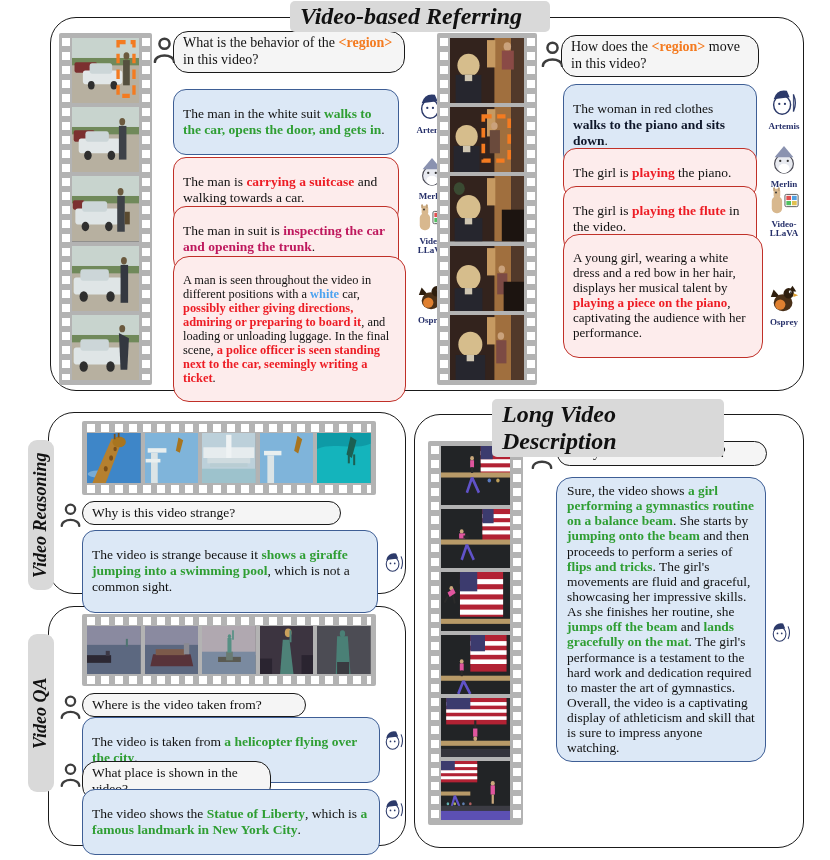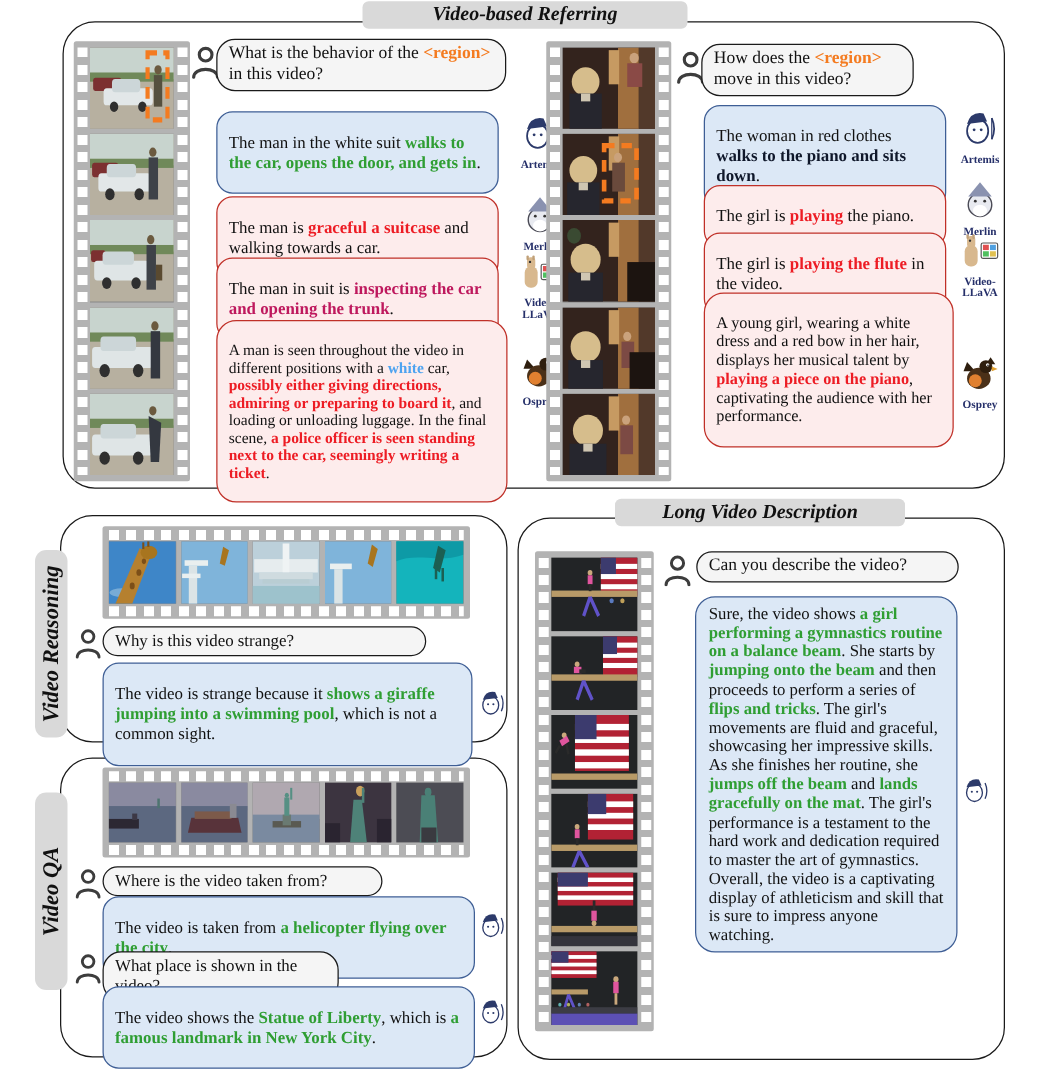--- a/index.html
+++ b/index.html
@@ -1,20 +1,20 @@
 <!DOCTYPE html>
 <html><head>
 <meta charset="utf-8">
 <style>
   html,body{margin:0;padding:0;background:#fff;}
   .page{position:relative;width:830px;height:860px;background:#fff;overflow:hidden;
         font-family:"Liberation Serif",serif;color:#111;}
   .panel{position:absolute;border:1.7px solid #1a1a1a;border-radius:26px;background:#fff;z-index:1;}
   .panel-title{position:absolute;background:#d9d9d9;border-radius:5px;z-index:3;
-        font-style:italic;font-weight:bold;font-size:16px;text-align:center;padding:2px 10px;}
+        font-style:italic;font-weight:bold;font-size:24px;text-align:left;padding:2px 10px;}
   .v-label{position:absolute;background:#d9d9d9;border-radius:9px;z-index:3;
         writing-mode:vertical-rl;transform:rotate(180deg);
         font-style:italic;font-weight:bold;font-size:18px;text-align:center;padding:0 2px;}
   .bubble{position:absolute;z-index:2;box-sizing:border-box;line-height:1.2;}
   .q-bubble{background:#f5f5f5;border:1.6px solid #1a1a1a;border-radius:15px;padding:3px 9px;font-size:14px;}
   .a-bubble{border-radius:13px;padding:16px 9px;font-size:13.5px;}
   .a-blue{background:#dce8f6;border:1.8px solid #3e5e95;}
   .a-pink{background:#fdecec;border:1.8px solid #c03028;}
   .strip{position:absolute;background:#b3b3b3;border-radius:2px;display:flex;z-index:2;box-sizing:border-box;}
   .strip-v{flex-direction:column;gap:4px;padding:5px 13px;}
@@ -111,21 +111,21 @@
       <path d="M56,17 L68,22 L66,52 L58,52 Z" fill="#343840"></path>
     </svg>
   </div>
 
   <svg class="user-icon" style="left:153px;top:36px" width="23" height="27" viewBox="0 0 24 28">
     <circle cx="12" cy="8" r="5.3" fill="none" stroke="#3d3d3d" stroke-width="2.6"></circle>
     <path d="M2,27 C2,18 22,18 22,27" fill="none" stroke="#3d3d3d" stroke-width="2.6" stroke-linecap="round"></path>
   </svg>
   <div class="bubble q-bubble" style="left:173px;top:31px;width:232px"><span>What is the behavior of the </span><span style="color: rgb(244, 123, 32); font-weight: bold;">&lt;region&gt;</span><span> in this video?</span></div>
   <div class="bubble a-bubble a-blue" style="left:173px;top:89px;width:226px"><span>The man in the white suit </span><span style="color: rgb(47, 158, 51); font-weight: bold;">walks to the car, opens the door, and gets in</span><span>.</span></div>
-  <div class="bubble a-bubble a-pink" style="left:173px;top:157px;width:226px"><span>The man is </span><span style="color: rgb(237, 28, 36); font-weight: bold;">graceful a suitcase</span><span> and walking towards a car.</span></div>
+  <div class="bubble a-bubble a-pink" style="left:173px;top:157px;width:226px"><span>The man is </span><span style="color: rgb(237, 28, 36); font-weight: bold;">carrying a suitcase</span><span> and walking towards a car.</span></div>
   <div class="bubble a-bubble a-pink" style="left:173px;top:206px;width:226px"><span>The man in suit is </span><span style="color: #be185d; font-weight: bold;">inspecting the car and opening the trunk</span><span>.</span></div>
   <div class="bubble a-bubble a-pink" style="left:173px;top:256px;width:233px;font-size:12.4px;line-height:1.13;border-radius:16px"><span>A man is seen throughout the video in different positions with a </span><span style="color: rgb(77, 163, 240); font-weight: bold;">white</span><span> car, </span><span style="color: rgb(237, 28, 36); font-weight: bold;">possibly either giving directions, admiring or preparing to board it</span><span>, and loading or unloading luggage. In the final scene, </span><span style="color: rgb(237, 28, 36); font-weight: bold;">a police officer is seen standing next to the car, seemingly writing a ticket</span><span>.</span></div>
 
   <div class="mascot" style="left:406px;top:90px">
     <svg width="32" height="32" viewBox="0 0 34 34">
       <ellipse cx="15" cy="20" rx="9" ry="10" fill="#fff" stroke="#2c3a6a" stroke-width="1.5"></ellipse>
       <path d="M6,14 Q9,3 20,5 L23,12 Z" fill="#2c3a6a"></path>
       <circle cx="12" cy="19" r="1.2" fill="#2c3a6a"></circle>
         <circle cx="18" cy="19" r="1.2" fill="#2c3a6a"></circle>
       <path d="M27,9 Q31,18 27,27" stroke="#2c3a6a" fill="none" stroke-width="1.5"></path>
@@ -229,21 +229,21 @@
         <rect x="18" y="38" width="8" height="6" fill="#cfc6b2"></rect>
       <circle cx="55" cy="20" r="3.5" fill="#caa27c"></circle>
         <rect x="50" y="24" width="11" height="22" fill="#7c4a44"></rect>
     </svg>
   </div>
 
   <svg class="user-icon" style="left:541px;top:40px" width="23" height="27" viewBox="0 0 24 28">
     <circle cx="12" cy="8" r="5.3" fill="none" stroke="#3d3d3d" stroke-width="2.6"></circle>
     <path d="M2,27 C2,18 22,18 22,27" fill="none" stroke="#3d3d3d" stroke-width="2.6" stroke-linecap="round"></path>
   </svg>
-  <div class="bubble q-bubble" style="left:561px;top:35px;width:170px"><span>How does the </span><span style="color: rgb(244, 123, 32); font-weight: bold;">&lt;region&gt;</span><span> move in this video?</span></div>
+  <div class="bubble q-bubble" style="left:561px;top:35px;width:198px"><span>How does the </span><span style="color: rgb(244, 123, 32); font-weight: bold;">&lt;region&gt;</span><span> move in this video?</span></div>
   <div class="bubble a-bubble a-blue" style="left:563px;top:84px;width:194px"><span>The woman in red clothes </span><span style="color: #0f172a; font-weight: bold;">walks to the piano and sits down</span><span>.</span></div>
   <div class="bubble a-bubble a-pink" style="left:563px;top:148px;width:194px"><span>The girl is </span><span style="color: rgb(237, 28, 36); font-weight: bold;">playing</span><span> the piano.</span></div>
   <div class="bubble a-bubble a-pink" style="left:563px;top:186px;width:194px"><span>The girl is </span><span style="color: rgb(237, 28, 36); font-weight: bold;">playing the flute</span><span> in the video.</span></div>
   <div class="bubble a-bubble a-pink" style="left:563px;top:234px;width:200px;font-size:13px;line-height:1.15;border-radius:16px"><span>A young girl, wearing a white dress and a red bow in her hair, displays her musical talent by </span><span style="color: rgb(237, 28, 36); font-weight: bold;">playing a piece on the piano</span><span>, captivating the audience with her performance.</span></div>
 
   <div class="mascot" style="left:758px;top:86px">
     <svg width="32" height="32" viewBox="0 0 34 34">
       <ellipse cx="15" cy="20" rx="9" ry="10" fill="#fff" stroke="#2c3a6a" stroke-width="1.5"></ellipse>
       <path d="M6,14 Q9,3 20,5 L23,12 Z" fill="#2c3a6a"></path>
       <circle cx="12" cy="19" r="1.2" fill="#2c3a6a"></circle>

